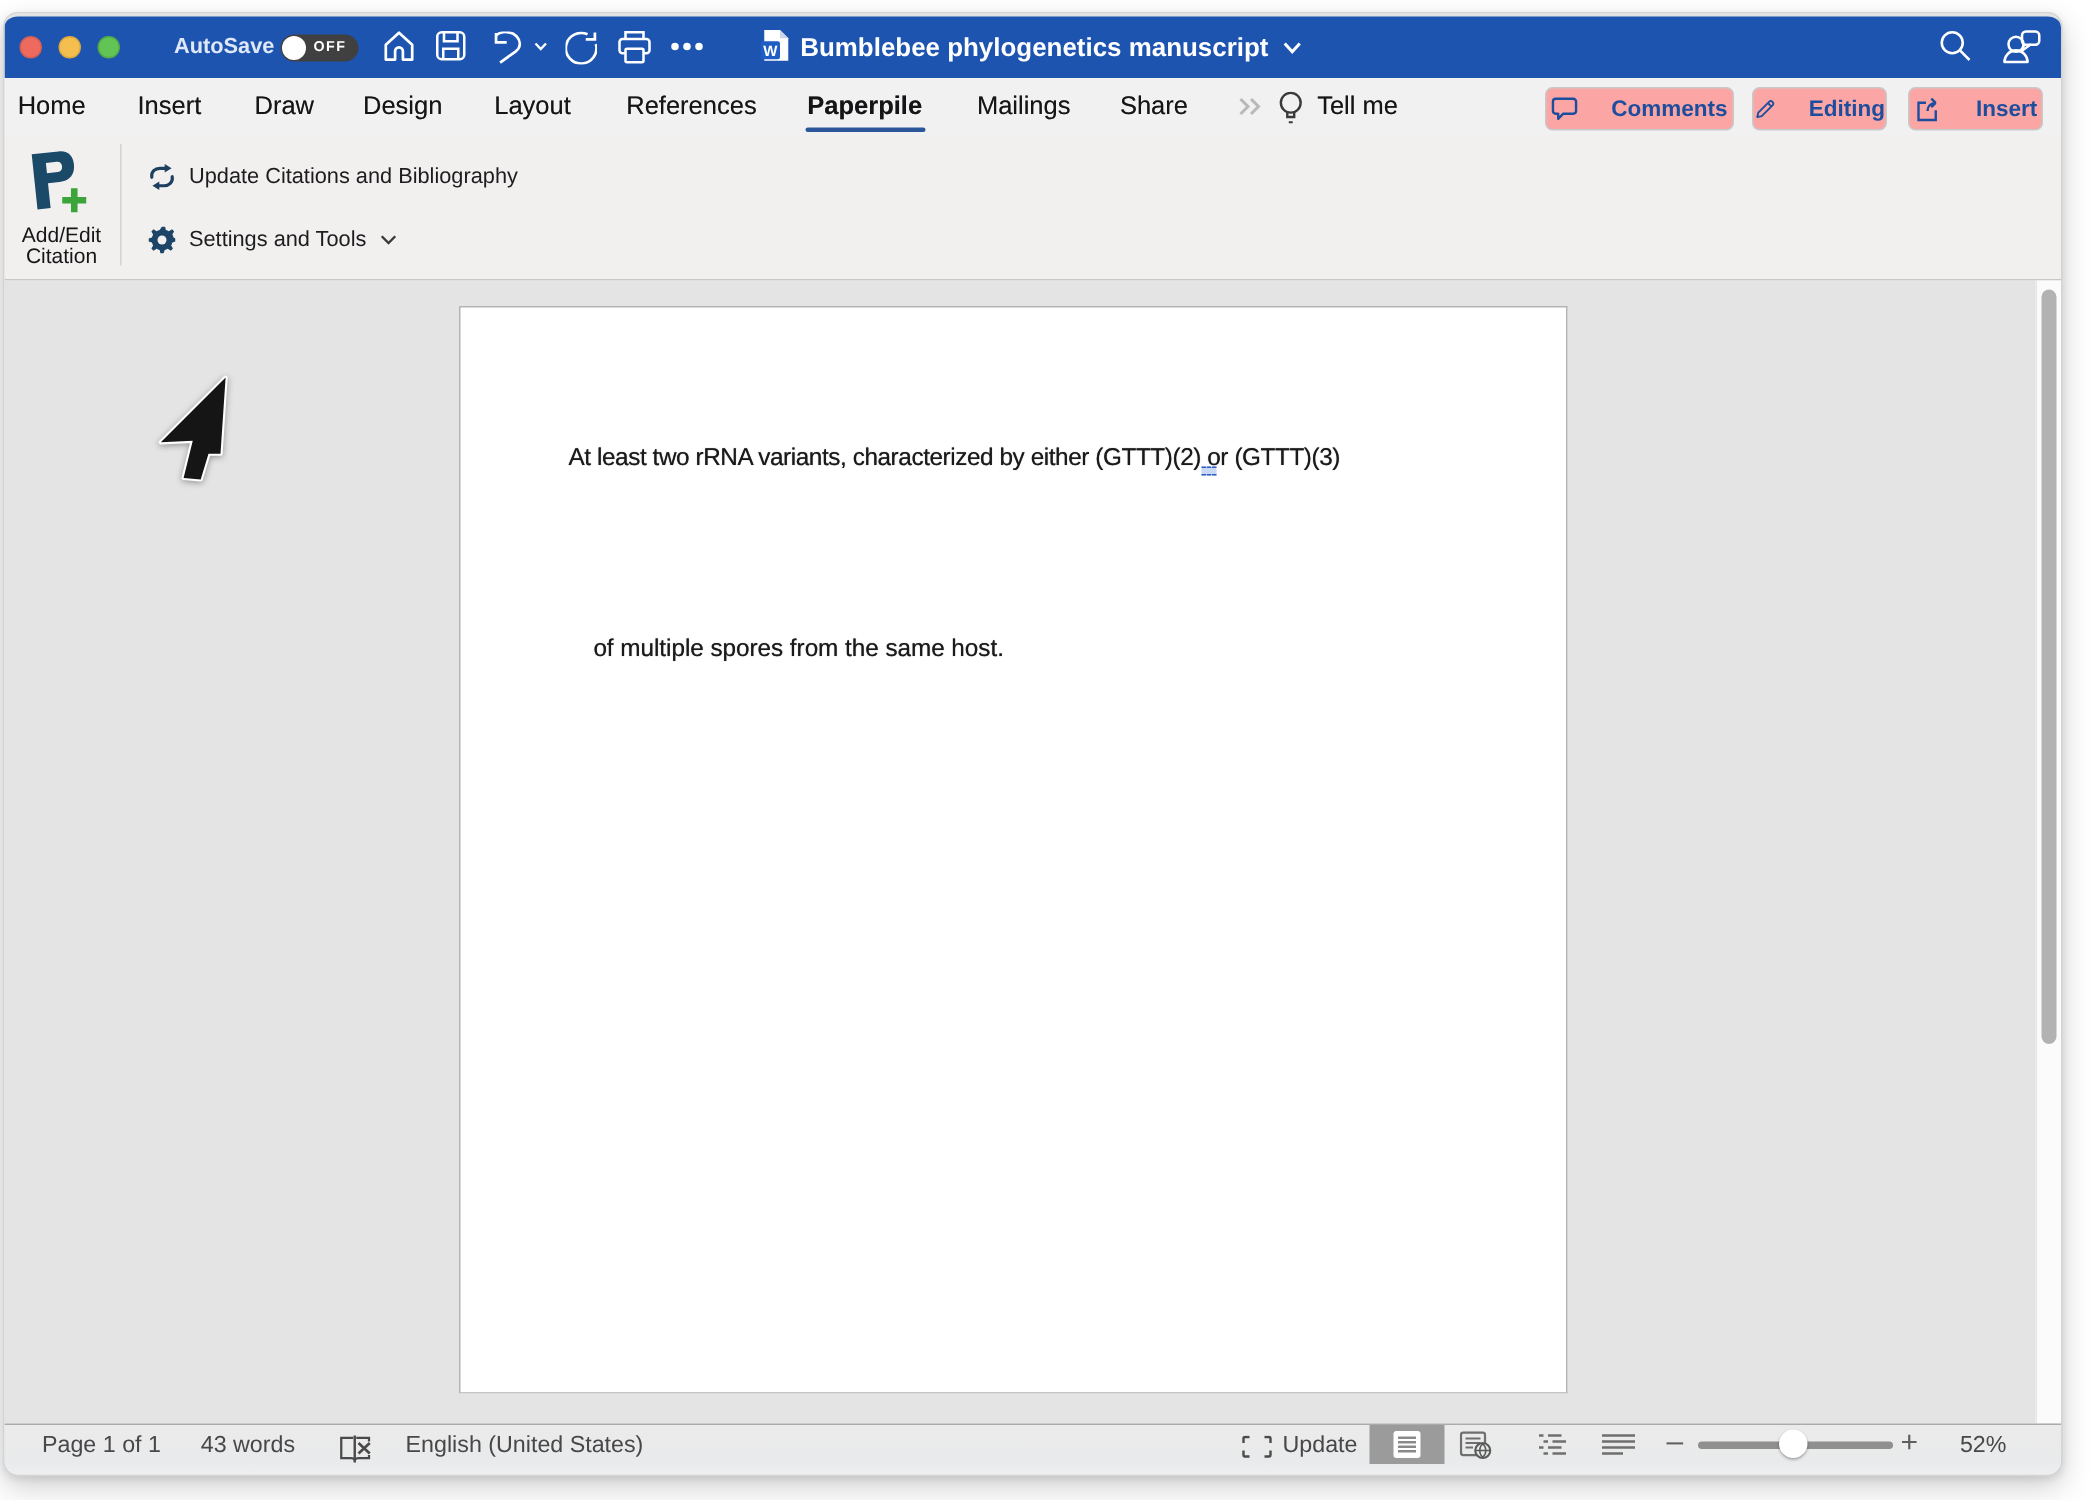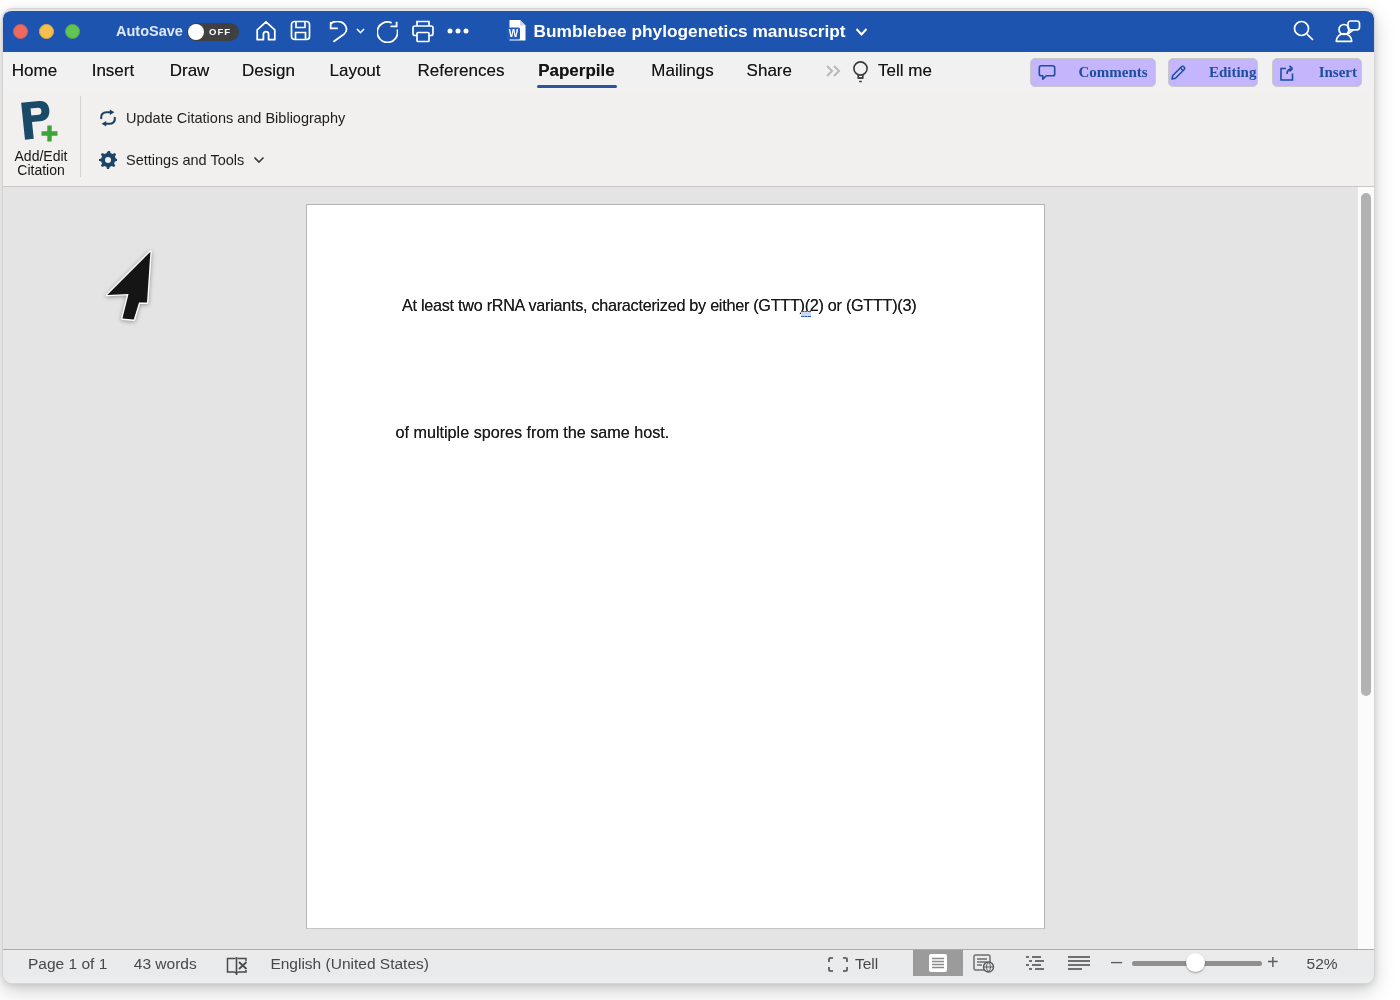--- a/index.html
+++ b/index.html
@@ -22,22 +22,22 @@
   #toggle { position:absolute; left:184px; top:12px; width:52px; height:18px; border-radius:9px; background:#404040; }
   #knob { position:absolute; left:1px; top:1px; width:16px; height:16px; border-radius:50%; background:#ffffff; }
   #offtxt { position:absolute; left:22px; top:0; height:18px; line-height:18px; color:#fff; font-size:9.5px; font-weight:700; letter-spacing:1px; }
   .tbico { position:absolute; top:0; }
   #doctitle { position:absolute; left:530.5px; top:0; height:40px; line-height:40px; color:#ffffff; font-size:17.3px; font-weight:700; }
   
   #tabbar { position:absolute; left:0; top:43px; width:100%; height:38px; background:#f2f1f1; }
   .tab { position:absolute; top:0; height:38px; line-height:37px; font-size:17px; color:#151517; font-weight:400; text-shadow:0 0 0.4px rgba(21,21,23,0.6); }
   #tab-pp { font-weight:700; }
   #pp-underline { position:absolute; left:534px; top:32.5px; width:80px; height:3.5px; border-radius:2px; background:#2b579a; }
-  .topbtn { position:absolute; top:49px; height:29px; border:1px solid #c9c9c9; border-radius:5px; background:#c4b5fd;
-            color:#1d4e9e; font-size:15px; font-weight:600; display:flex; align-items:center; justify-content:center; gap:22px;font-family:Liberation Serif, serif; }
+  .topbtn { position:absolute; top:49px; height:29px; border:1px solid #c9c9c9; border-radius:5px; background:#fca5a5;
+            color:#1d4e9e; font-size:15px; font-weight:600; display:flex; align-items:center; justify-content:center; gap:22px; }
   
   #ribbon { position:absolute; left:0; top:81px; width:100%; height:97px; background:#f1f0ef; border-bottom:1px solid #c8c6c6; }
   #ppsep { position:absolute; left:76.5px; top:6px; width:1.5px; height:81px; background:#d4d2d2; }
   #pplogo { position:absolute; left:18px; top:9px; width:44px; height:46px; }
   #addedit { position:absolute; left:0px; top:58.5px; width:76px; text-align:center; font-size:14px; color:#161618; line-height:14.6px; }
   .ribrow { position:absolute; left:96px; font-size:14.5px; color:#1d1d1f; display:flex; align-items:center; gap:9px; }
   
   #docarea { position:absolute; left:0; top:178px; width:100%; height:762px; background:#e5e4e4; }
   #page { position:absolute; left:303px; top:17px; width:739px; height:725px; background:#ffffff; border:1px solid #b5b3b3; border-bottom-color:#c6c4c4; }
   .line { position:absolute; left:91px; font-size:16.2px; line-height:20px; color:#1a1a1a; white-space:pre; text-shadow:0 0 0.55px rgba(26,26,26,0.8); }
@@ -191,21 +191,21 @@
         </svg>
         <span>Settings and Tools</span>
         <svg width="12" height="8" viewBox="0 0 12 8" fill="none" stroke="#3a3a3c" stroke-width="1.6">
           <path d="M1.5 1.5 L6 6 L10.5 1.5"></path>
         </svg>
       </div>
     </div>
 
     <div id="docarea">
       <div id="page"></div>
-      <div class="line" style="left:399px; top:108.4px; letter-spacing:-0.27px">At least two rRNA variants, characterized by either (GTTT)(2) or (GTTT)(3)</div>
+      <div class="line" style="left:376px; top:108.4px; letter-spacing:-0.27px">At least two rRNA variants, characterized by either (GTTT)(2) or (GTTT)(3)</div>
       <div class="line" style="left:392.6px; top:234.5px; letter-spacing:-0.02px">of multiple spores from the same host.</div>
       <div id="citemark" style="left:797.5px; top:124.4px; width:10.5px; height:5.2px;"></div>
 
       <svg style="position:absolute;left:96px;top:57px" width="62" height="86" viewBox="0 0 62 86">
         <path d="M51.4 7.7 L8.2 50.9 L29.5 49.9 L23.4 74.6 L34.8 75.6 L40 58.5 L48 58.5 Z" fill="#151515" stroke="#ffffff" stroke-width="2.8" stroke-linejoin="round" paint-order="stroke" style="filter:drop-shadow(0 1.5px 2px rgba(0,0,0,0.35))"></path>
       </svg>
     </div>
     <div id="sbtrack">
         <div id="sbthumb"></div>
       </div>
@@ -216,21 +216,21 @@
       <svg style="position:absolute;left:223px;top:6px" width="22" height="20" viewBox="0 0 22 20" fill="none" stroke="#4a4a4a" stroke-width="1.5">
         <path d="M9.5 2.5 H1.5 V16 H8 C9 16 10 16.5 10.5 17.3"></path>
         <path d="M11.5 2.5 H20 V5 M20 14 V16 H13 C12 16 11 16.5 10.5 17.3"></path>
         <path d="M10.5 1 V19" stroke-width="1.6"></path>
         <path d="M13 6 L20.5 13 M20.5 6 L13 13" stroke-width="1.8"></path>
       </svg>
       <div class="st" style="left:267.4px">English (United States)</div>
       <svg style="position:absolute;left:825px;top:7px" width="20" height="15" viewBox="0 0 20 15" fill="none" stroke="#4a4a4a" stroke-width="1.6">
         <path d="M5 1 H2 a1 1 0 0 0 -1 1 V5 M15 1 H18 a1 1 0 0 1 1 1 V5 M5 14 H2 a1 1 0 0 1 -1 -1 V10 M15 14 H18 a1 1 0 0 0 1 -1 V10"></path>
       </svg>
-      <div class="st" style="left:852px">Tell</div>
+      <div class="st" style="left:852px">Update</div>
       <div id="pl-sel"></div>
       <svg style="position:absolute;left:925px;top:3px" width="20" height="20" viewBox="0 0 20 20">
         <rect x="1" y="1" width="18" height="18" rx="2" fill="#ffffff"></rect>
         <g stroke="#8a8a8a" stroke-width="1.6">
           <path d="M4 5.5 H16 M4 8.5 H16 M4 11.5 H16 M4 14.5 H16"></path>
         </g>
       </svg>
       <svg style="position:absolute;left:970px;top:4px" width="22" height="19" viewBox="0 0 22 19" fill="none">
         <rect x="1" y="1" width="16" height="15" rx="1.5" stroke="#6f6f6f" stroke-width="1.5" fill="none"></rect>
         <path d="M4 5 H14 M4 8 H14 M4 11 H9" stroke="#6f6f6f" stroke-width="1.4"></path>

